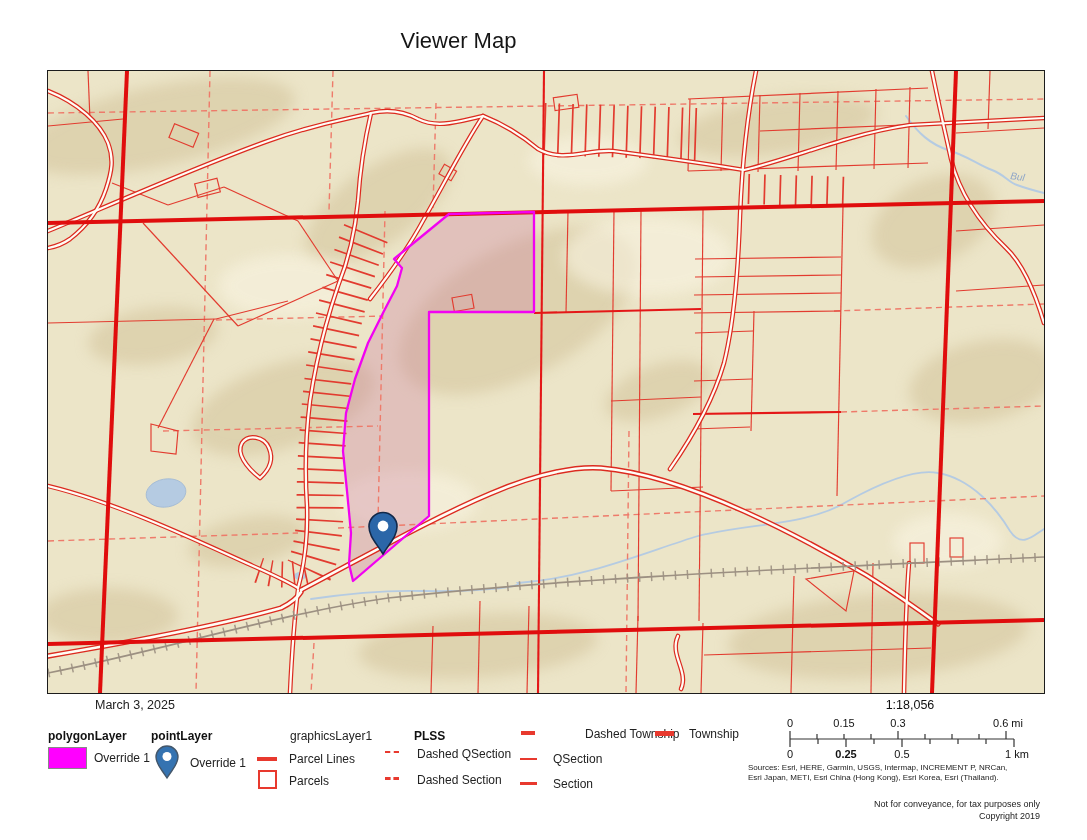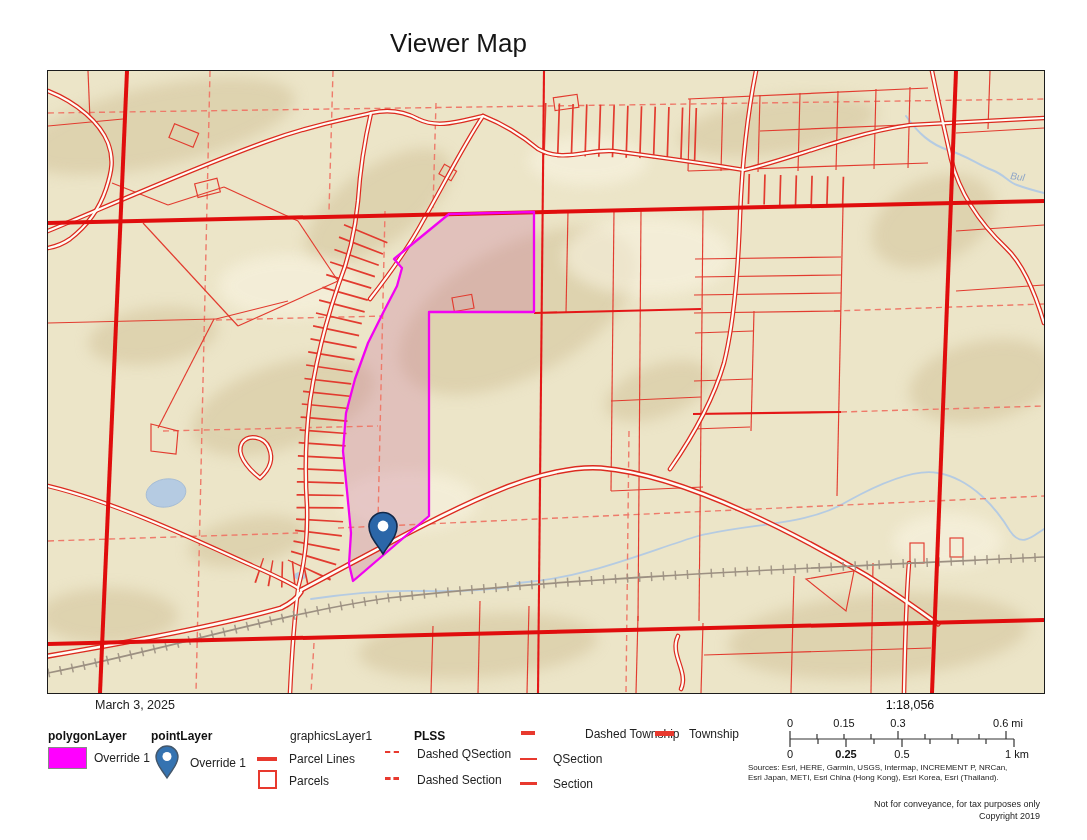--- a/index.html
+++ b/index.html
@@ -1,20 +1,20 @@
 <!DOCTYPE html>
 <html><head>
 <meta charset="utf-8">
 <style>
   html,body{margin:0;padding:0;background:#fff;}
   body{width:1087px;height:840px;position:relative;overflow:hidden;
        font-family:"Liberation Sans","DejaVu Sans",sans-serif;color:#111;}
   .page{position:absolute;inset:0;}
   .title{position:absolute;left:0;top:28px;width:917px;text-align:center;
-         font-size:26px;font-weight:400;color:#151515;}
+         font-size:22px;font-weight:400;color:#151515;}
   .map-frame{position:absolute;left:47px;top:70px;width:996px;height:622px;
              border:1.5px solid #1c1c1c;background:#ece5c8;overflow:hidden;}
   .map-frame svg{display:block;width:996px;height:622px;}
 
   
   .parcel{stroke:#e23b2f;stroke-width:1.15;fill:none;}
   .section{stroke:#e41717;stroke-width:2.1;fill:none;}
   .township{stroke:#e00d0d;stroke-width:4;fill:none;}
   .dashed{stroke:#ee7a6a;stroke-width:1.4;fill:none;stroke-dasharray:6 4.2;}
   .rungs{stroke:#e23b2f;fill:none;}

